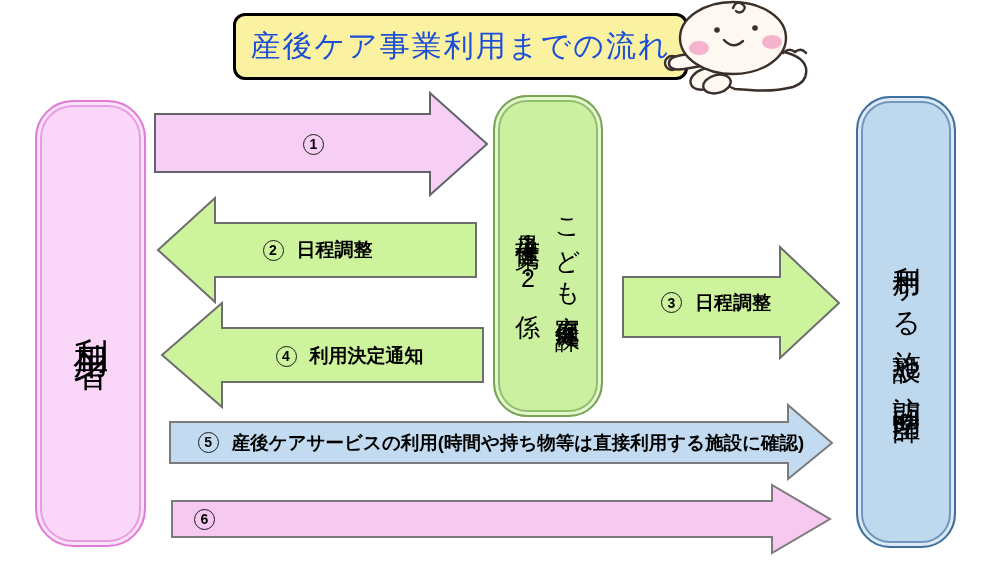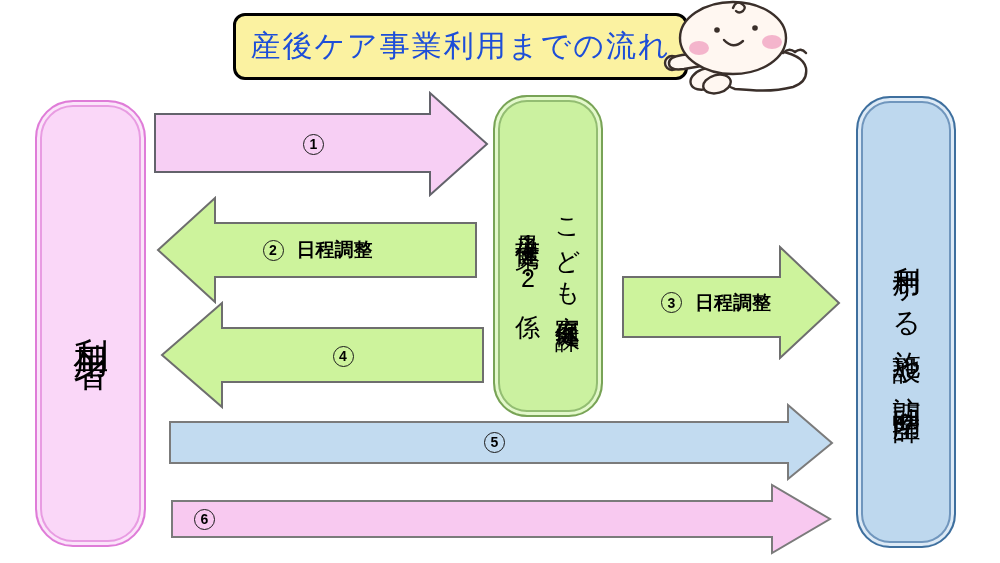--- a/index.html
+++ b/index.html
@@ -125,29 +125,31 @@
       <span>日程調整</span>
     </div>
   </div>
 
   <div class="arrow" style="left:158px;top:301px;width:328px;height:110px;">
     <svg width="328" height="110">
       <polygon points="4,54 64,2 64,27 325,27 325,81 64,81 64,106" fill="#cdf39c" stroke="#6e6e6e" stroke-width="2"></polygon>
     </svg>
     <div class="arrow-label" style="font-size:19px;padding-left:55px;">
       <span class="numc">4</span>
+      <span>利用決定通知</span>
     </div>
   </div>
 
   <div class="arrow" style="left:168px;top:403px;width:666px;height:78px;">
     <svg width="666" height="78">
       <polygon points="2,19 620,19 620,2 664,40 620,76 620,60 2,60" fill="#c2dbf0" stroke="#7b7b7b" stroke-width="2"></polygon>
     </svg>
     <div class="arrow-label" style="font-size:18.5px;">
       <span class="numc">5</span>
+      <span>産後ケアサービスの利用(時間や持ち物等は直接利用する施設に確認)</span>
     </div>
   </div>
 
   <div class="arrow" style="left:170px;top:483px;width:662px;height:72px;">
     <svg width="662" height="72">
       <polygon points="2,18 602,18 602,2 660,36 602,70 602,54 2,54" fill="#f8c9f0" stroke="#7b7b7b" stroke-width="2"></polygon>
     </svg>
     <div class="arrow-label" style="font-size:18px;justify-content:flex-start;padding-left:24px;">
       <span class="numc">6</span>
     </div>

